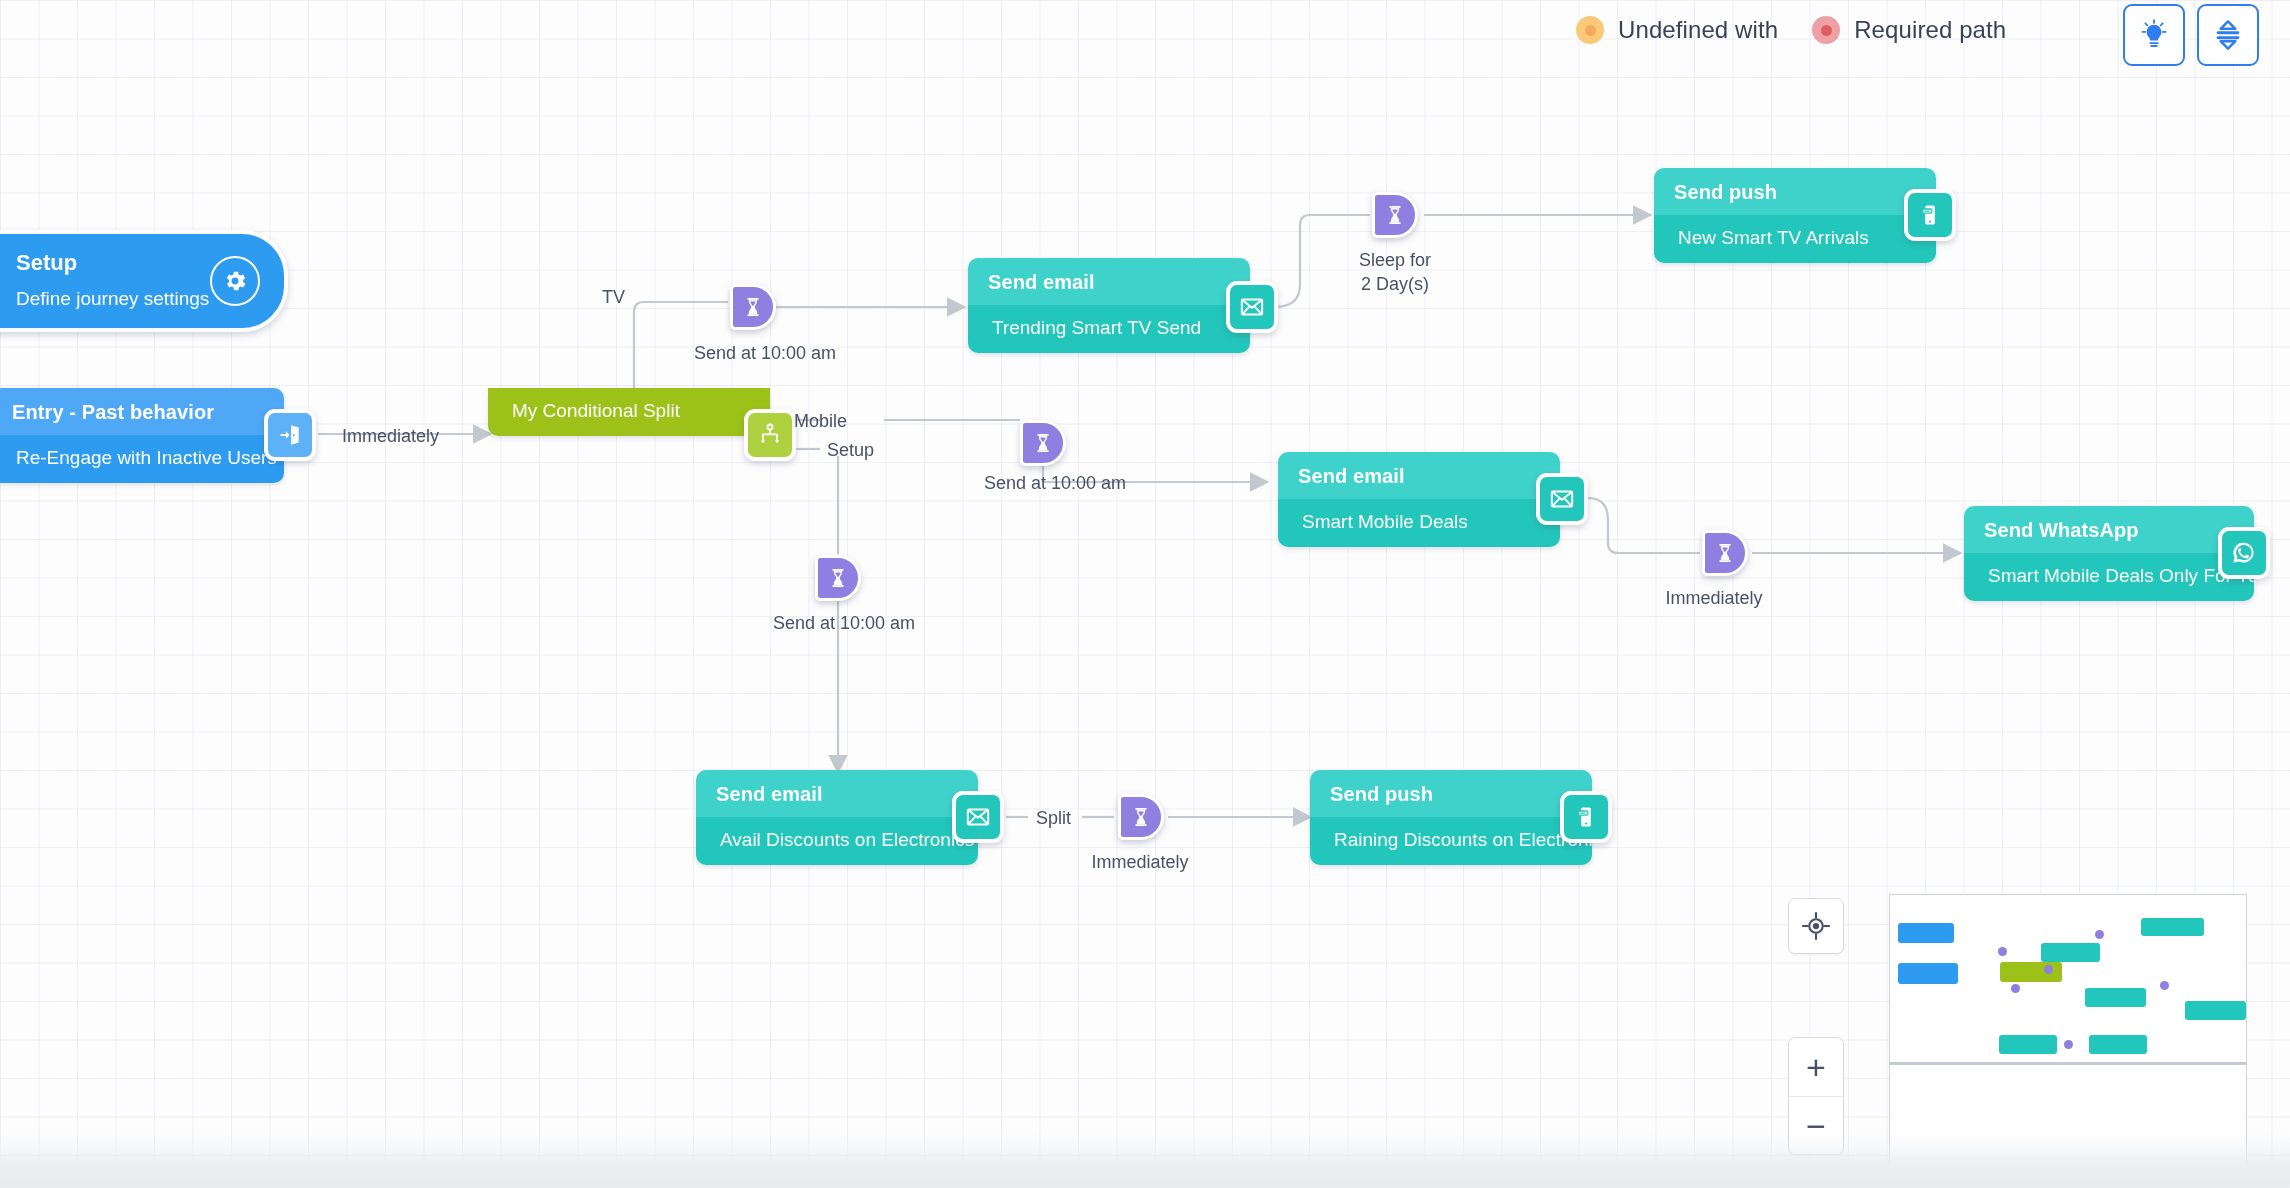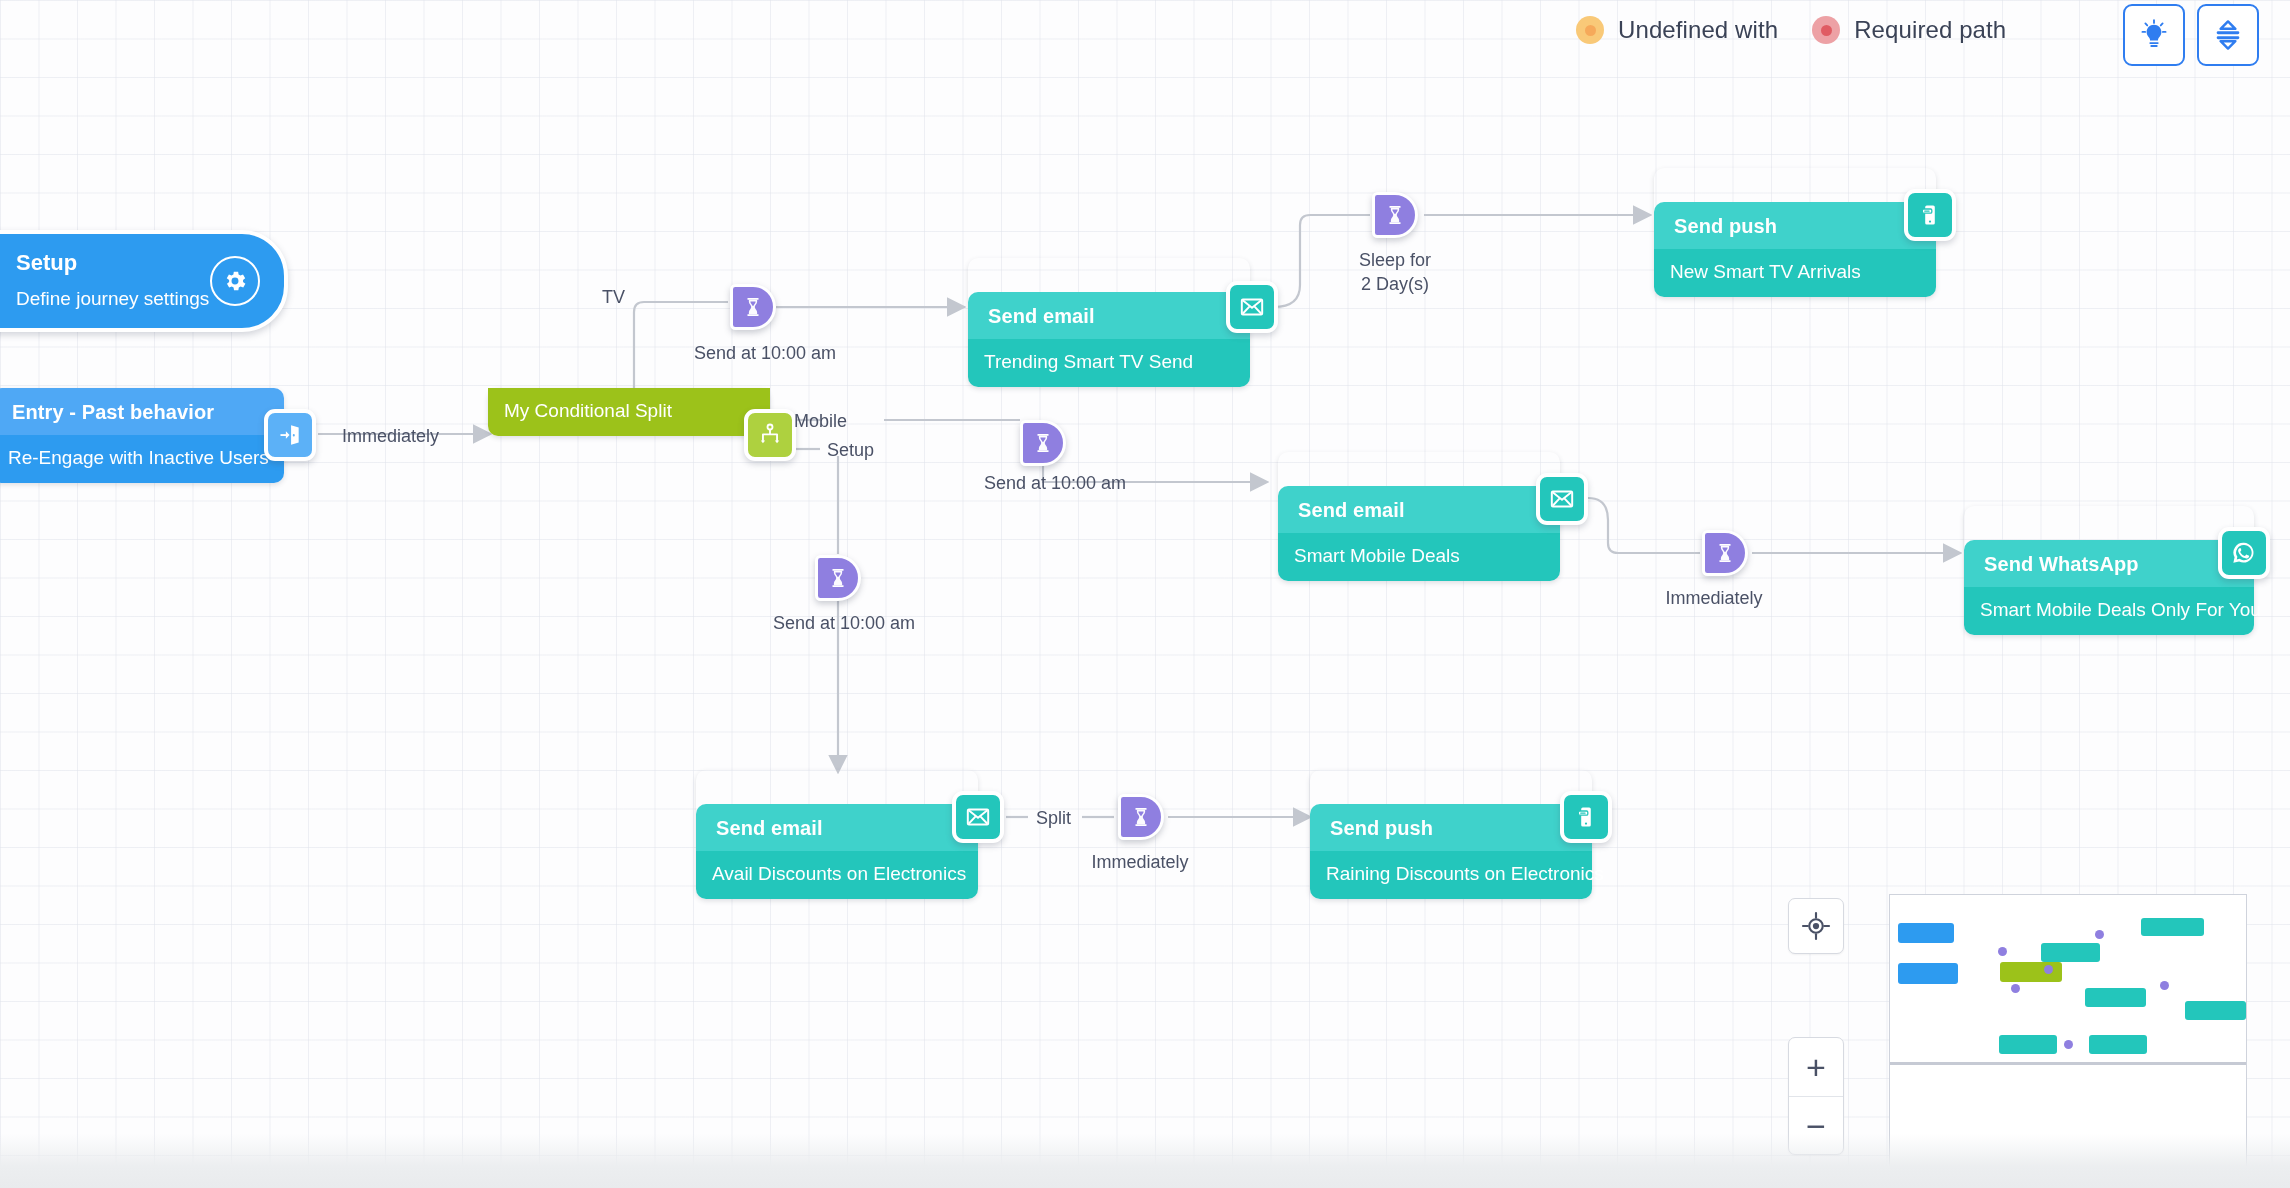--- a/index.html
+++ b/index.html
@@ -52,30 +52,30 @@
     position: absolute; border-radius: 10px; overflow: visible;
     box-shadow: 0 2px 5px rgba(60,70,90,.16);
   }
   .node .hdr {
     border-top-left-radius: 10px; border-top-right-radius: 10px;
     padding: 13px 20px 11px; font-size: 20px; font-weight: bold; color:#fff;
     white-space: nowrap; letter-spacing:.1px;
   }
   .node .sub {
     border-bottom-left-radius: 10px; border-bottom-right-radius: 10px;
-    padding: 12px 16px 14px; font-size: 19px; color:#fff; white-space: nowrap;
+    padding: 12px 24px 14px; font-size: 19px; color:#fff; white-space: nowrap;
   }
   
   .node.blue .hdr { background:#4fa8f5; }
   .node.blue .sub { background:#2d9bf0; }
   
   .node.green .hdr { background:#b4d44a; }
   .node.green .sub { background:#9cc21a; }
   
-  .node.teal .hdr { background:#3fd2cb;margin-top:34px; }
+  .node.teal .hdr { background:#3fd2cb; }
   .node.teal .sub { background:#23c6bb; }
 
   
   .pill {
     position:absolute; background:#2d9bf0; border: 4px solid #fff;
     border-radius: 0 46px 46px 0;
     box-shadow: 0 3px 7px rgba(60,70,90,.22);
   }
   .pill .ptitle { font-size:22px; font-weight:bold; color:#fff; padding: 16px 20px 0 22px; }
   .pill .psub { font-size:19px; color:#fff; padding: 12px 20px 18px 22px; }

